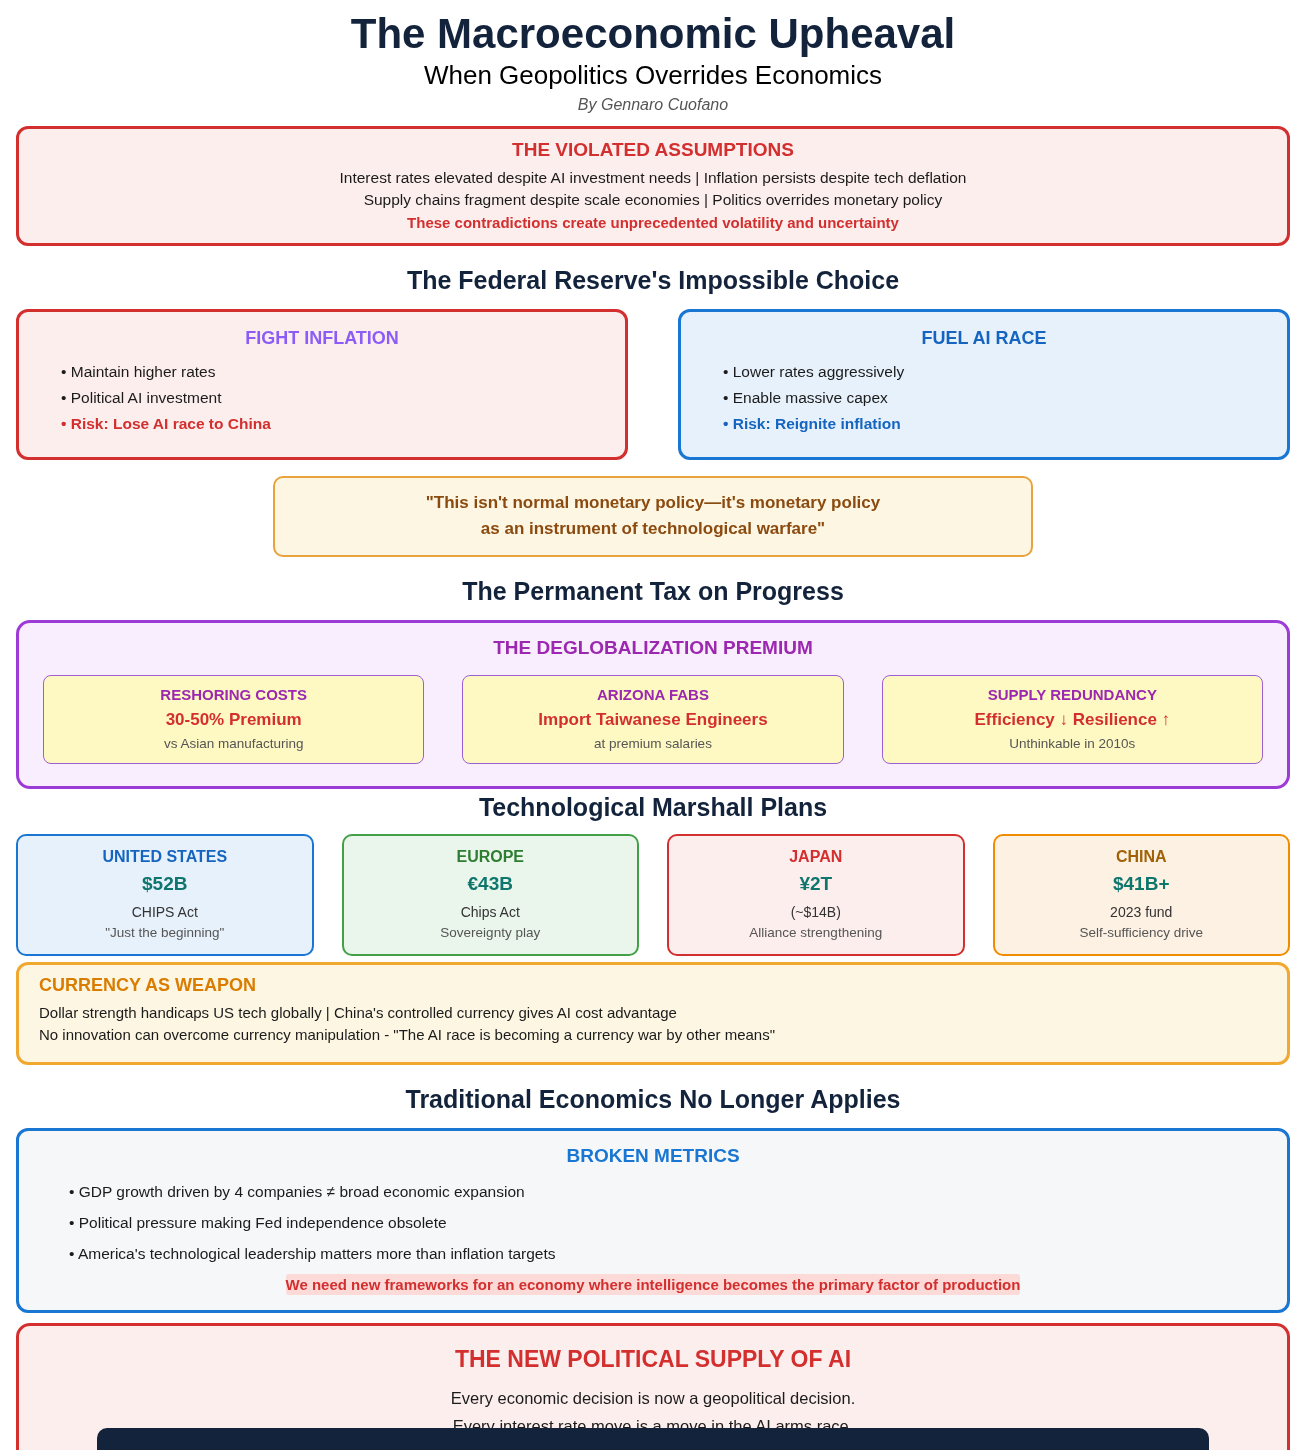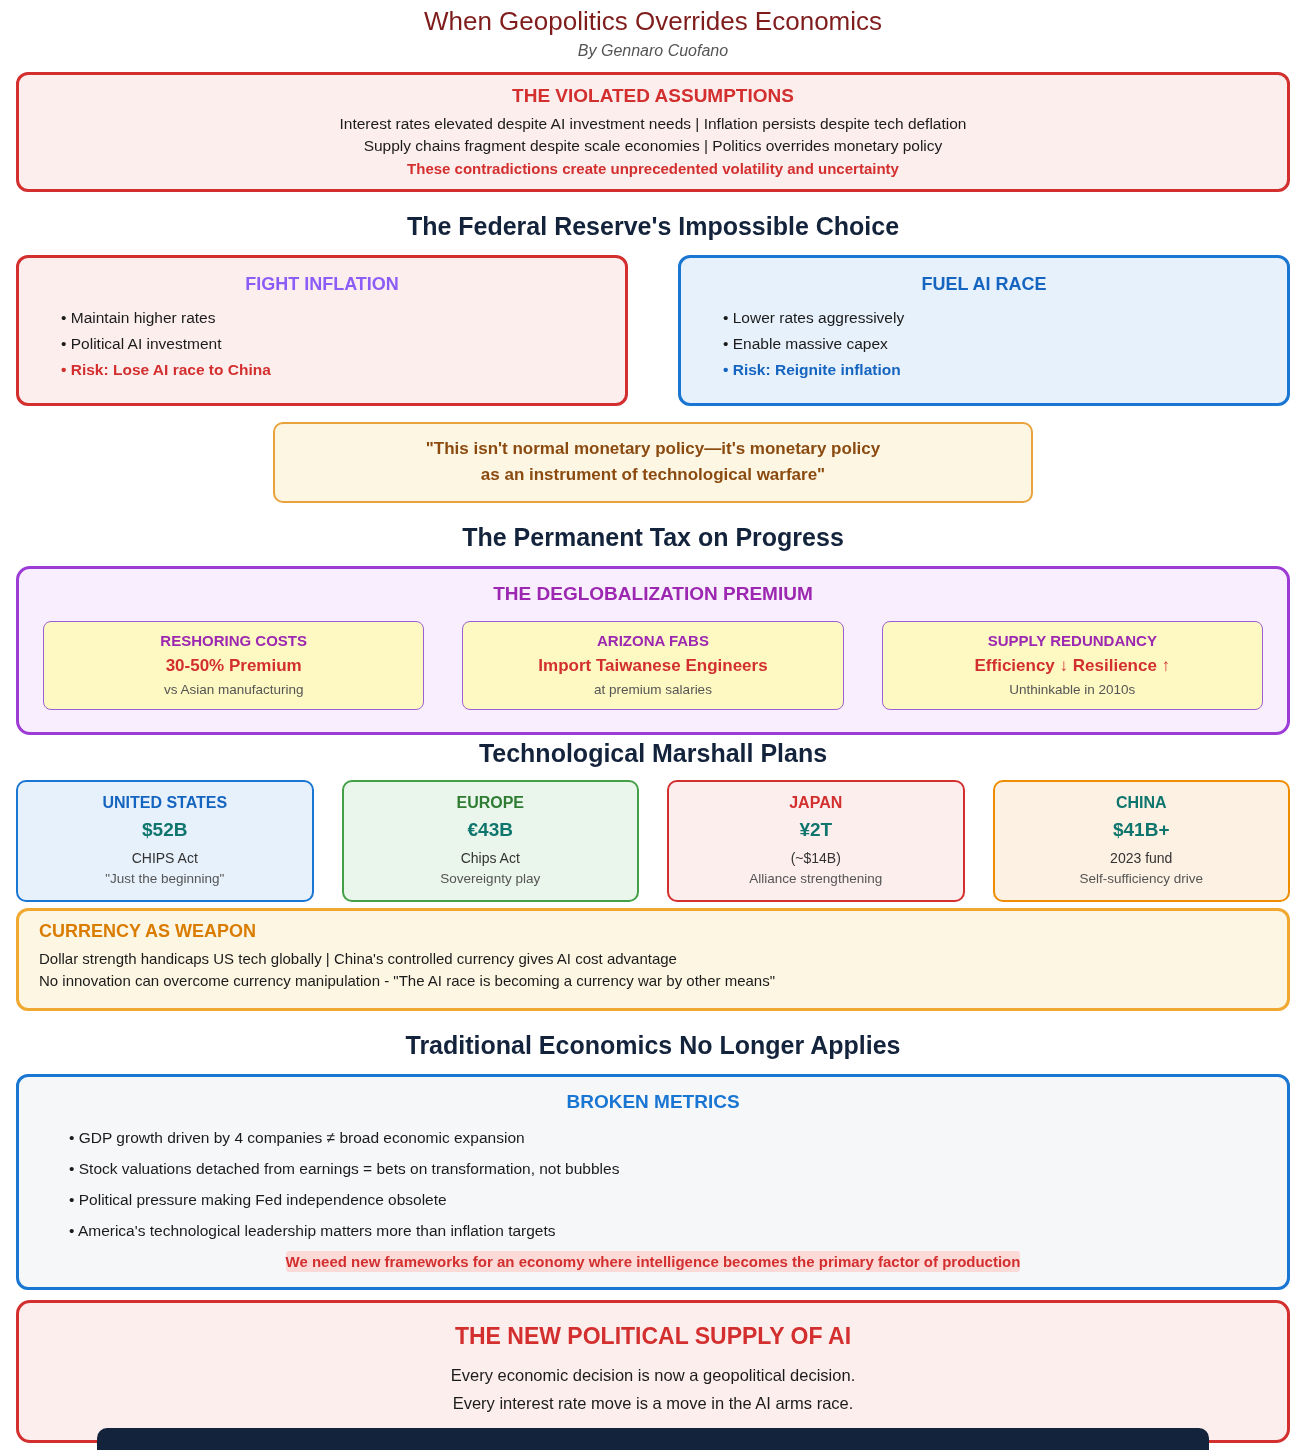--- a/index.html
+++ b/index.html
@@ -8,21 +8,21 @@
     width: 1306px; height: 1450px;
     background: #ffffff;
     font-family: "Liberation Sans", sans-serif;
     position: relative;
     overflow: hidden;
   }
 
   
   .header { text-align: center; padding-top: 4px; }
   .title { font-size: 42px; font-weight: bold; color: #14233c; margin: 6px 0 2px; }
-  .subtitle { font-size: 26px; color: #7f1d1d; margin: 2px 0; }
+  .subtitle { font-size: 26px; color: #000000; margin: 2px 0; }
   .byline { font-size: 16px; font-style: italic; color: #555; margin: 5px 0 12px; }
 
   
   .section-heading { text-align: center; font-size: 25px; font-weight: bold; color: #14233c; margin: 20px 0 14px; }
 
   
   .violated { margin: 6px 16px 0; border: 3px solid #d32f2f; background: #fdeeee; border-radius: 12px; padding: 10px 20px 12px; text-align: center; }
   .violated-heading { color: #d32f2f; font-size: 19px; font-weight: bold; margin-bottom: 8px; }
   .violated-line { font-size: 15.5px; color: #1b1b1b; margin: 4px 0; }
   .violated-emphasis { font-size: 15px; color: #d32f2f; font-weight: bold; margin-top: 5px; }
@@ -58,21 +58,21 @@
   .countries-row { display: flex; gap: 28px; margin: 0 16px; }
   .country-card { flex: 1; border-radius: 10px; text-align: center; padding: 12px 10px 14px; border: 2.5px solid; }
   .c-us { border-color: #1976d2; background: #e7f1fb; }
   .c-eu { border-color: #43a047; background: #eaf6ec; }
   .c-jp { border-color: #d32f2f; background: #fdeeee; }
   .c-cn { border-color: #ef8c00; background: #fdf1e3; }
   .country-name { font-weight: bold; font-size: 16px; margin-bottom: 7px; }
   .c-us .country-name { color: #1565c0; }
   .c-eu .country-name { color: #2e7d32; }
   .c-jp .country-name { color: #d32f2f; }
-  .c-cn .country-name { color: #0f766e; }
+  .c-cn .country-name { color: #a16207; }
   .country-amount { color: #0f766e; font-weight: bold; font-size: 19px; margin-bottom: 9px; }
   .country-line1 { color: #333; font-size: 14px; margin-bottom: 5px; }
   .country-line2 { color: #555; font-size: 13.5px; }
 
   
   .currency-box { margin: 6px 16px 0; border: 3px solid #f0a830; background: #fdf6e3; border-radius: 12px; padding: 10px 20px 14px; }
   .currency-heading { color: #d97c00; font-weight: bold; font-size: 18px; margin-bottom: 8px; }
   .currency-line { font-size: 15px; color: #1b1b1b; margin: 5px 0; }
 
   
@@ -87,20 +87,21 @@
   .political-heading { color: #d32f2f; font-weight: bold; font-size: 23px; margin: 4px 0 16px; }
   .political-line { font-size: 16.5px; color: #1b1b1b; margin: 9px 0; }
 
   
   .footer-bar { position: absolute; bottom: 0; left: 50%; transform: translateX(-50%); width: 1112px; height: 22px; background: #14233c; border-radius: 10px 10px 0 0; }
 </style>
 </head>
 <body>
 
 <div class="header">
+  <div class="title">The Macroeconomic Upheaval</div>
   <div class="subtitle">When Geopolitics Overrides Economics</div>
   <div class="byline">By Gennaro Cuofano</div>
 </div>
 
 <div class="violated">
   <div class="violated-heading">THE VIOLATED ASSUMPTIONS</div>
   <div class="violated-line">Interest rates elevated despite AI investment needs | Inflation persists despite tech deflation</div>
   <div class="violated-line">Supply chains fragment despite scale economies | Politics overrides monetary policy</div>
   <div class="violated-emphasis">These contradictions create unprecedented volatility and uncertainty</div>
 </div>
@@ -183,21 +184,20 @@
   <div class="currency-heading">CURRENCY AS WEAPON</div>
   <div class="currency-line">Dollar strength handicaps US tech globally | China's controlled currency gives AI cost advantage</div>
   <div class="currency-line">No innovation can overcome currency manipulation - "The AI race is becoming a currency war by other means"</div>
 </div>
 
 <div class="section-heading">Traditional Economics No Longer Applies</div>
 
 <div class="broken-box">
   <div class="broken-heading">BROKEN METRICS</div>
   <div class="broken-bullet">• GDP growth driven by 4 companies ≠ broad economic expansion</div>
-  <div class="broken-bullet">• Stock valuations detached from earnings = bets on transformation, not bubbles</div>
   <div class="broken-bullet">• Political pressure making Fed independence obsolete</div>
   <div class="broken-bullet">• America's technological leadership matters more than inflation targets</div>
   <div class="broken-emphasis-wrap">
     <span class="broken-emphasis">We need new frameworks for an economy where intelligence becomes the primary factor of production</span>
   </div>
 </div>
 
 <div class="political-box">
   <div class="political-heading">THE NEW POLITICAL SUPPLY OF AI</div>
   <div class="political-line">Every economic decision is now a geopolitical decision.</div>

